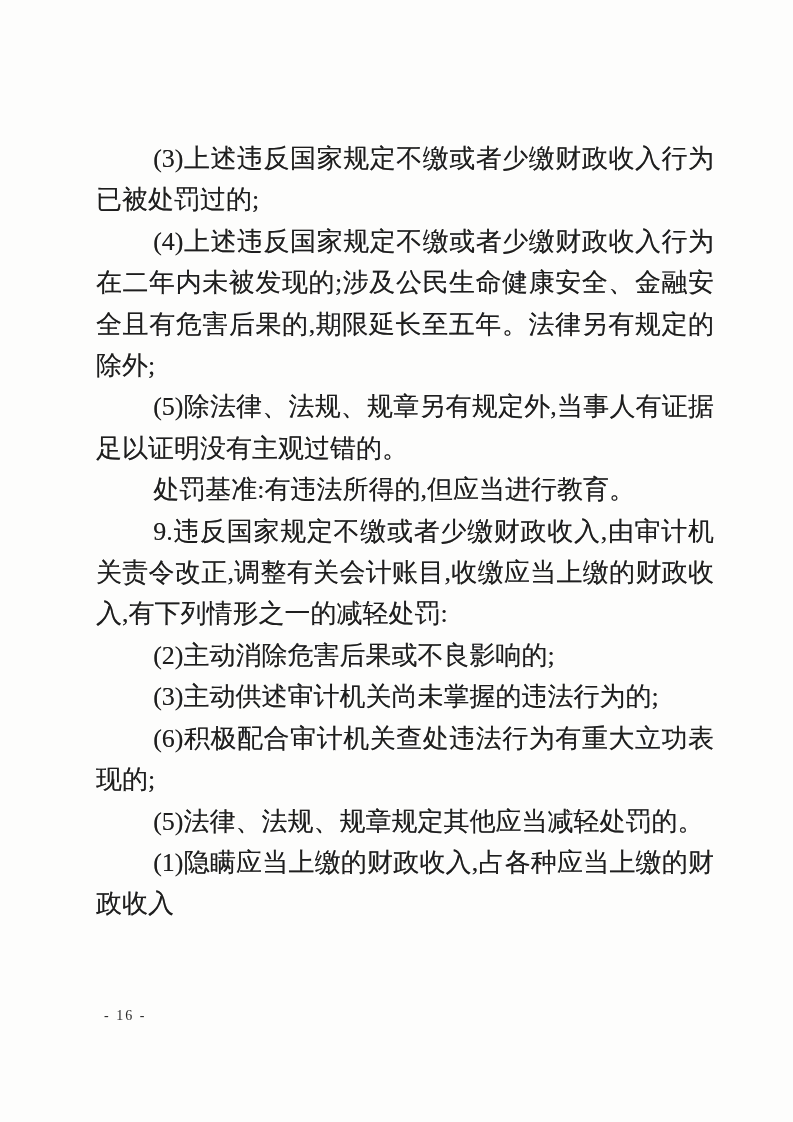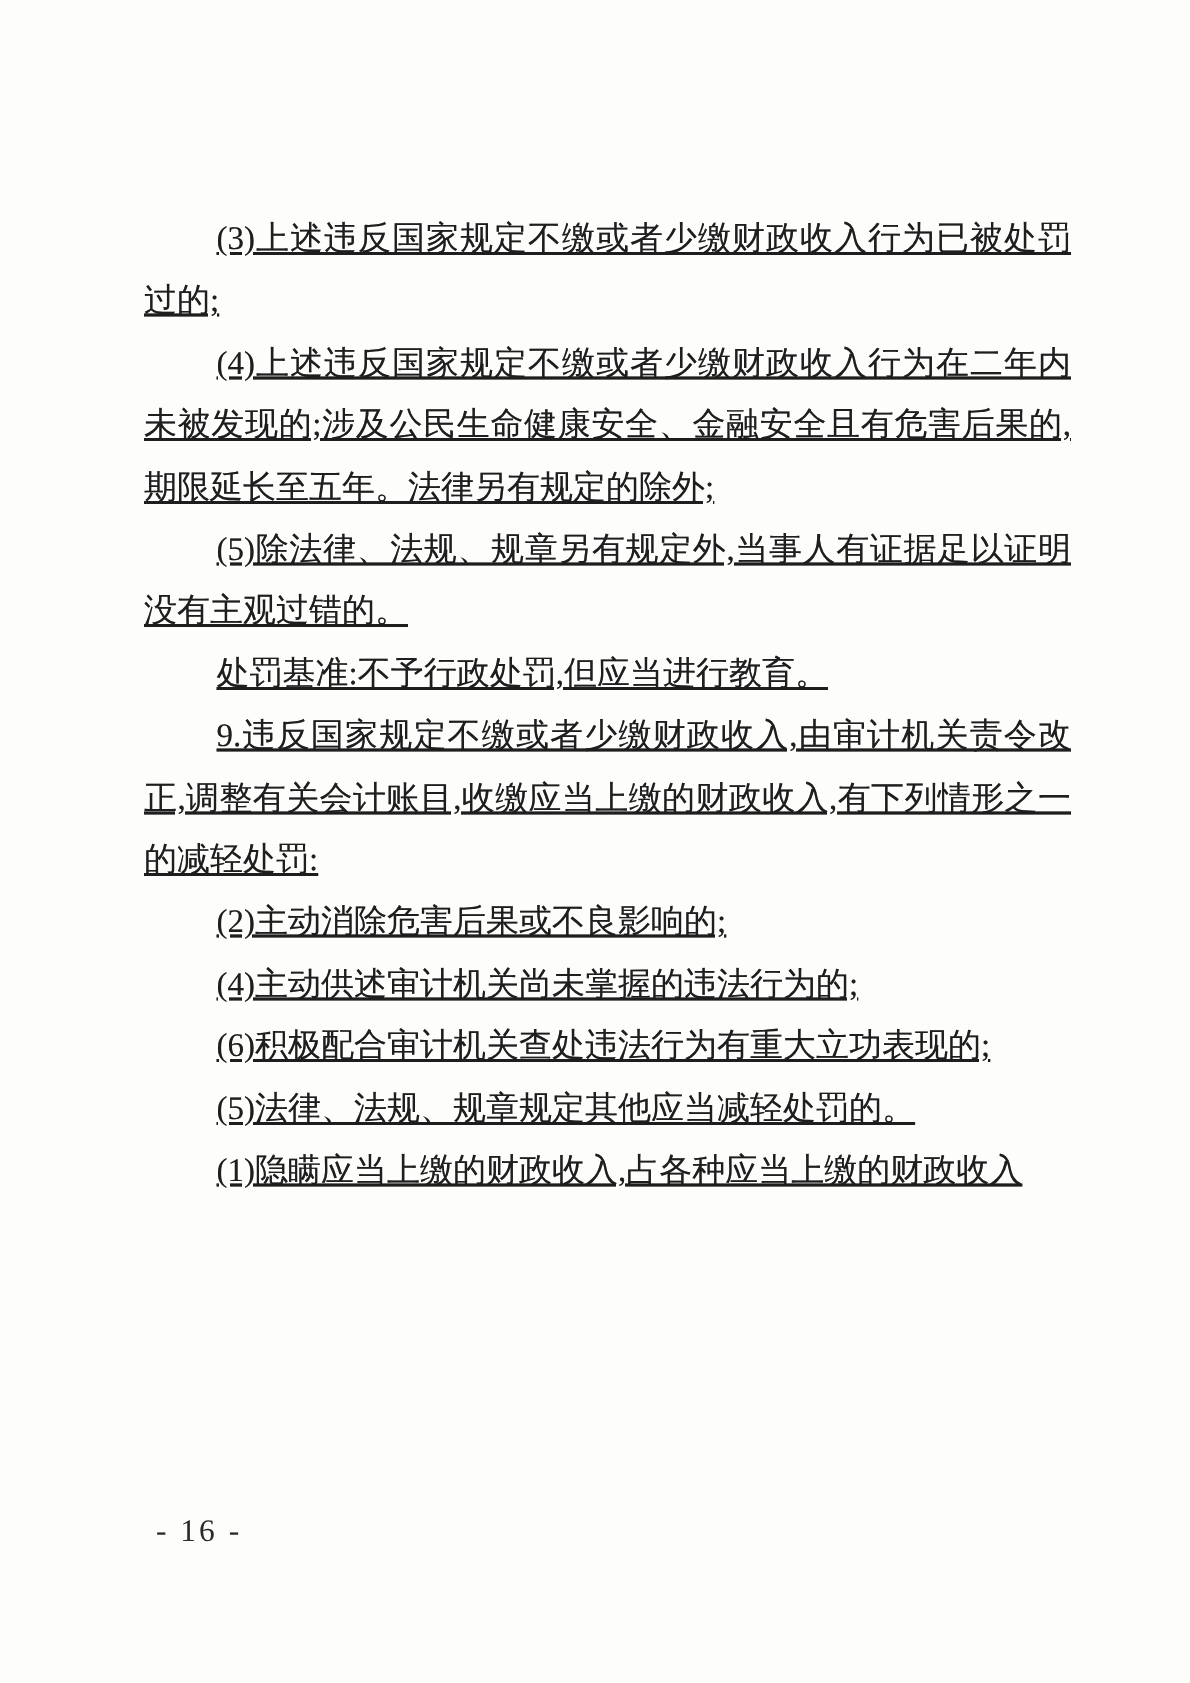--- a/index.html
+++ b/index.html
@@ -13,52 +13,51 @@
     height: 1122px;
     background: #fdfdfc;
     overflow: hidden;
     font-family: "Liberation Serif", "DejaVu Serif", serif;
   }
   .text-block {
     position: absolute;
     left: 96px;
     top: 138px;
     width: 618px;
-    font-size: 22px;
+    font-size: 26px;
     line-height: 41.4px;
     text-align: justify;
     color: #1e1e1e;
-    text-decoration: underline;
   }
   .text-block p {
     margin: 0;
     padding: 0;
     text-indent: 2.2em;
     
     text-shadow: 0 0 0.4px rgba(30,30,30,0.55);
   }
   .page-footer {
     position: absolute;
     left: 104px;
     top: 1008px;
-    font-size: 21px;
+    font-size: 14px;
     letter-spacing: 2px;
     color: #2a2a2a;
   }
 </style>
 </head>
 <body>
 
 <div class="page">
   <div class="text-block">
     <p>(3)上述违反国家规定不缴或者少缴财政收入行为已被处罚过的;</p>
     <p>(4)上述违反国家规定不缴或者少缴财政收入行为在二年内未被发现的;涉及公民生命健康安全、金融安全且有危害后果的,期限延长至五年。法律另有规定的除外;</p>
     <p>(5)除法律、法规、规章另有规定外,当事人有证据足以证明没有主观过错的。</p>
-    <p>处罚基准:不予行政处罚,但应当进行教育。</p>
+    <p>处罚基准:有违法所得的,但应当进行教育。</p>
     <p>9.违反国家规定不缴或者少缴财政收入,由审计机关责令改正,调整有关会计账目,收缴应当上缴的财政收入,有下列情形之一的减轻处罚:</p>
     <p>(2)主动消除危害后果或不良影响的;</p>
-    <p>(4)主动供述审计机关尚未掌握的违法行为的;</p>
+    <p>(3)主动供述审计机关尚未掌握的违法行为的;</p>
     <p>(6)积极配合审计机关查处违法行为有重大立功表现的;</p>
     <p>(5)法律、法规、规章规定其他应当减轻处罚的。</p>
     <p>(1)隐瞒应当上缴的财政收入,占各种应当上缴的财政收入</p>
   </div>
   <div class="page-footer">- 16 -</div>
 </div>
 
 </body></html>

